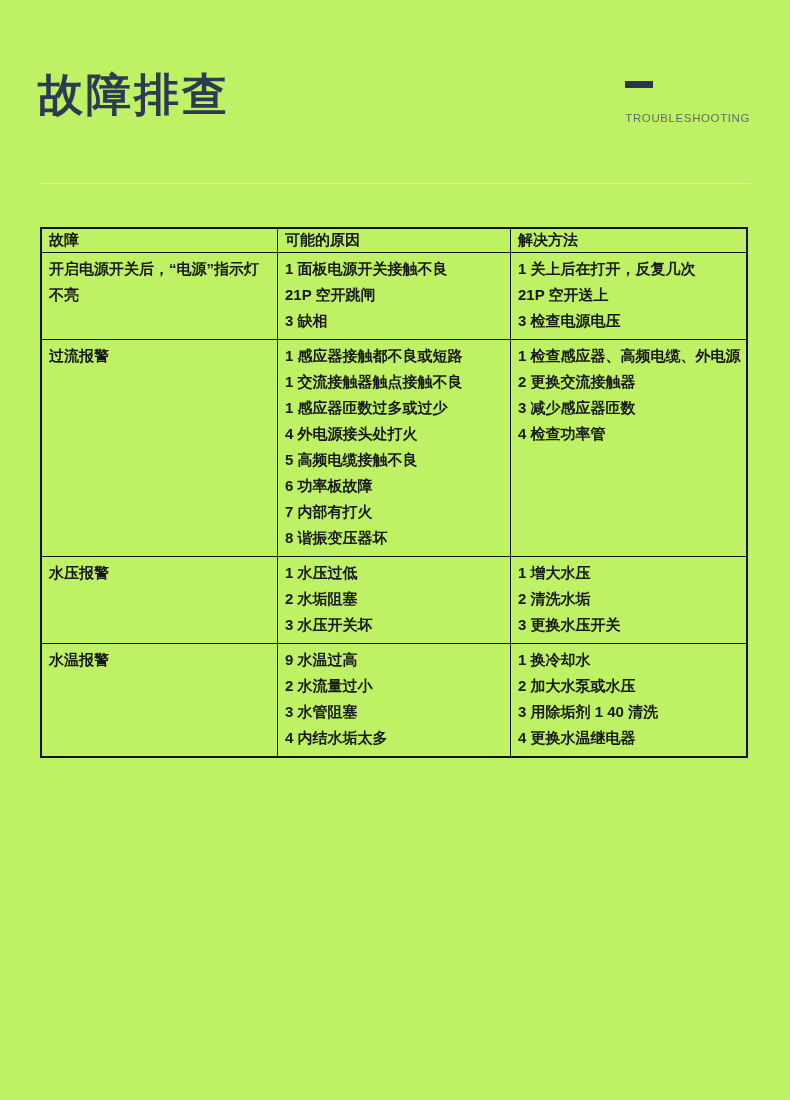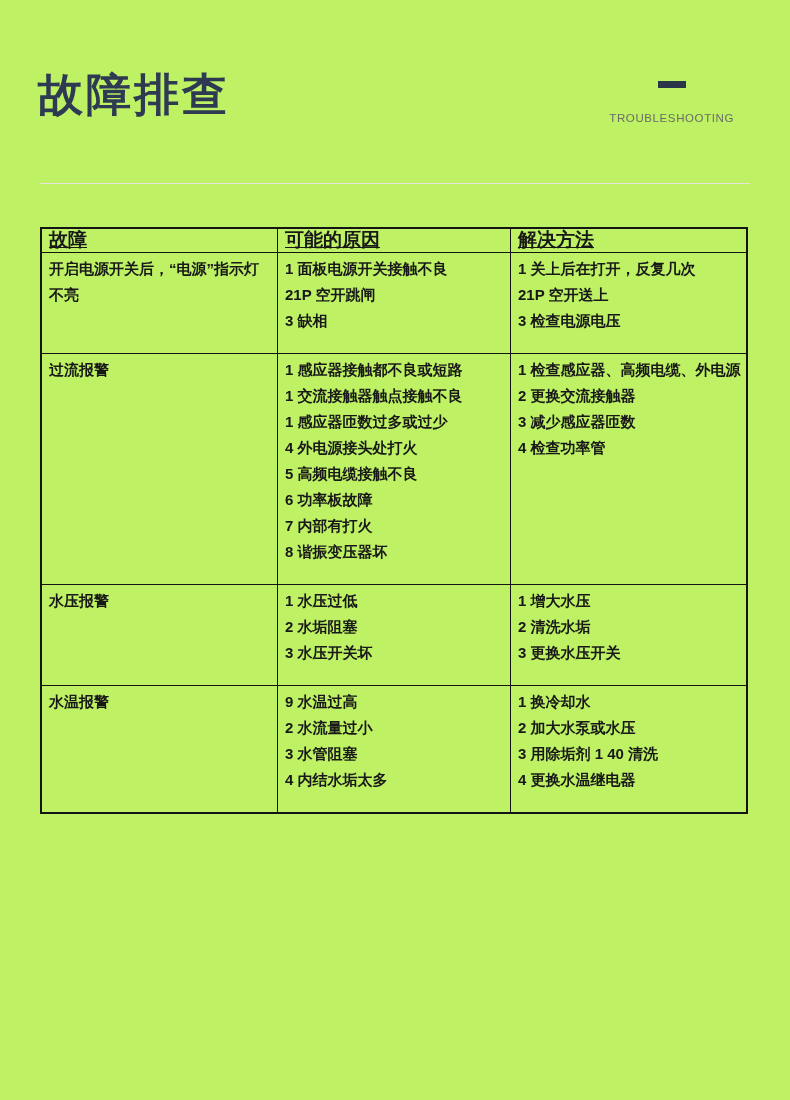--- a/index.html
+++ b/index.html
@@ -18,23 +18,23 @@
     left: 38px;
     top: 68px;
     font-size: 45px;
     font-weight: bold;
     letter-spacing: 3px;
     color: #2e3a52;
     line-height: 1.2;
   }
   .header-right {
     position: absolute;
-    right: 56px;
+    right: 40px;
     top: 81px;
-    text-align: center;
+    text-align: left;
   }
   .header-dash {
     display: inline-block;
     width: 28px;
     height: 7px;
     background: #2b3548;
     margin-bottom: 20px;
   }
   .page-subtitle {
     font-size: 11.5px;
@@ -63,28 +63,27 @@
   .ts-table col.c2 { width: 33%; }
   .ts-table col.c3 { width: 33.5%; }
   .ts-table th, .ts-table td {
     border: 1.5px solid #141414;
     vertical-align: top;
     text-align: left;
     font-weight: bold;
     color: #181818;
   }
   .ts-table th {
-    font-size: 19px;
+    font-size: 15px;
     padding: 1px 6px 2px 7px;
     line-height: 20px;
-    text-decoration: underline;
   }
   .ts-table td {
     font-size: 15px;
-    padding: 3px 4px 19px 7px;
+    padding: 3px 4px 5px 7px;
     line-height: 26px;
   }
   .cell-line { line-height: 26px; }
 </style>
 </head>
 <body>
 
 <div class="page">
 
   <h1 class="page-title">故障排查</h1>

